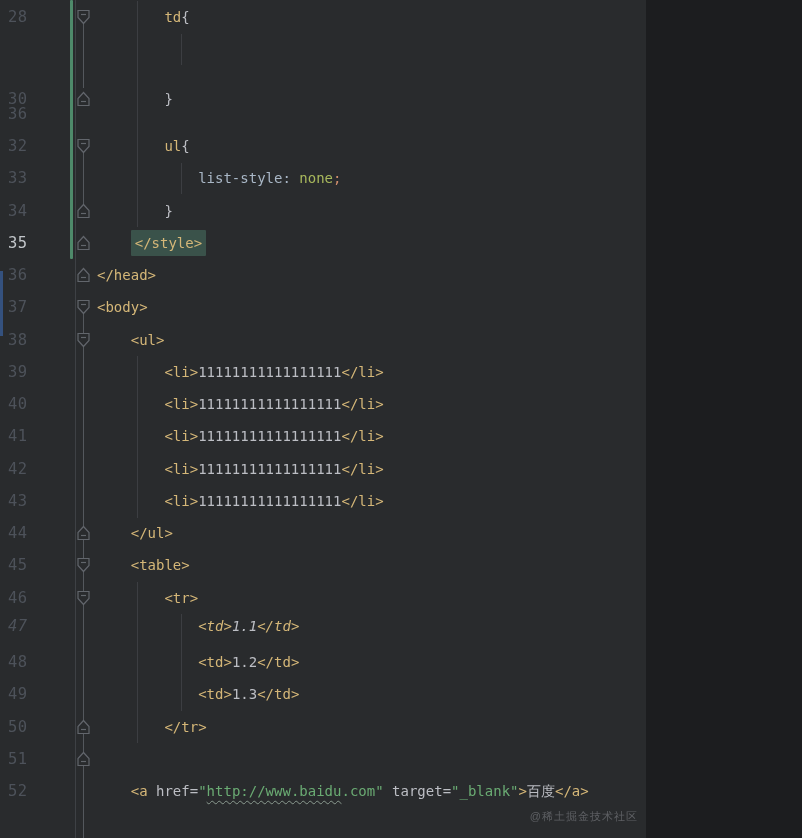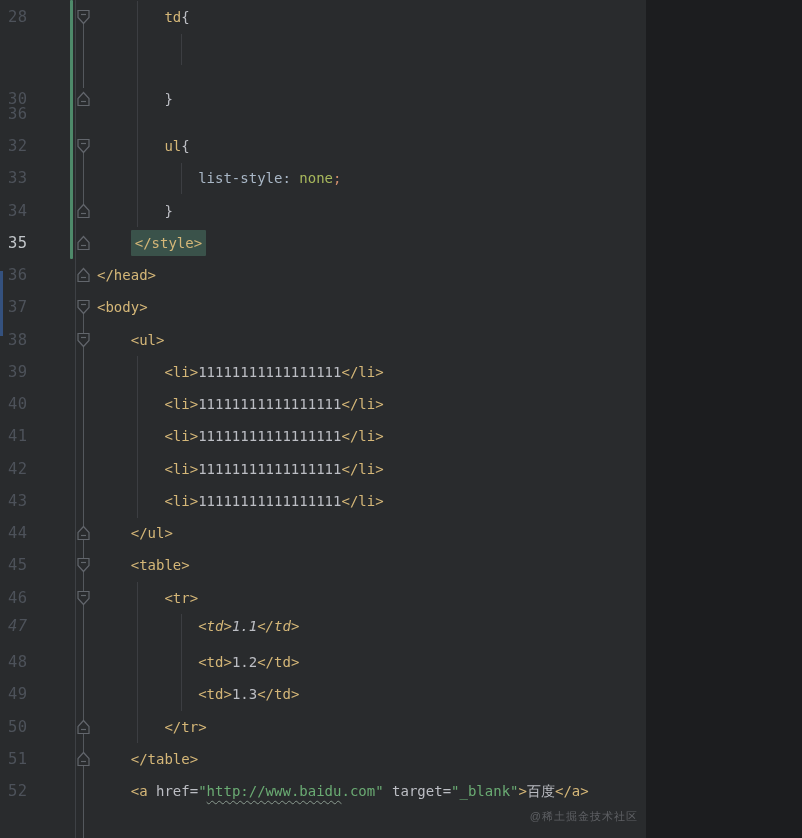--- a/index.html
+++ b/index.html
@@ -137,18 +137,18 @@
       <div class="row" style="top: 610px; font-style: italic;"><span class="lnum">47</span><span class="code">            <span class="tk-tag">&lt;td&gt;</span><span class="tk-text">1.1</span><span class="tk-tag">&lt;/td&gt;</span></span></div>
       <div class="row" style="top: 646px;"><span class="lnum">48</span><span class="code">            <span class="tk-tag">&lt;td&gt;</span><span class="tk-text">1.2</span><span class="tk-tag">&lt;/td&gt;</span></span></div>
       <div class="row" style="top: 678.25px;"><span class="lnum">49</span><span class="code">            <span class="tk-tag">&lt;td&gt;</span><span class="tk-text">1.3</span><span class="tk-tag">&lt;/td&gt;</span></span></div>
       <div class="row" style="top: 710.5px;"><span class="lnum">50</span><span class="fold"><svg width="13" height="16" viewBox="0 0 13 16">
             <path d="M1 14.5 h11 v-7 l-5.5 -6 l-5.5 6 z" fill="#292b2d" stroke="#62666c" stroke-width="1.2"></path>
             <line x1="4" y1="10.5" x2="9" y2="10.5" stroke="#62666c" stroke-width="1.2"></line>
           </svg></span><span class="code">        <span class="tk-tag">&lt;/tr&gt;</span></span></div>
       <div class="row" style="top: 742.75px;"><span class="lnum">51</span><span class="fold"><svg width="13" height="16" viewBox="0 0 13 16">
             <path d="M1 14.5 h11 v-7 l-5.5 -6 l-5.5 6 z" fill="#292b2d" stroke="#62666c" stroke-width="1.2"></path>
             <line x1="4" y1="10.5" x2="9" y2="10.5" stroke="#62666c" stroke-width="1.2"></line>
-          </svg></span><span class="code">    <span class="tk-tag">&lt;/table&gt;</span></span></div>
+          </svg></span></div>
       <div class="row" style="top: 775px;"><span class="lnum">52</span><span class="code">    <span class="tk-tag">&lt;a</span><span class="tk-text"> </span><span class="tk-attr">href=</span><span class="tk-str">"</span><span class="tk-str tk-wavy">http://www.baidu</span><span class="tk-str">.com"</span><span class="tk-text"> </span><span class="tk-attr">target=</span><span class="tk-str">"_blank"</span><span class="tk-tag">&gt;</span><span class="tk-text">百度</span><span class="tk-tag">&lt;/a&gt;</span></span></div>
     </div>
 
   <div class="watermark">@稀土掘金技术社区</div>
 </div>
 
 </body></html>

